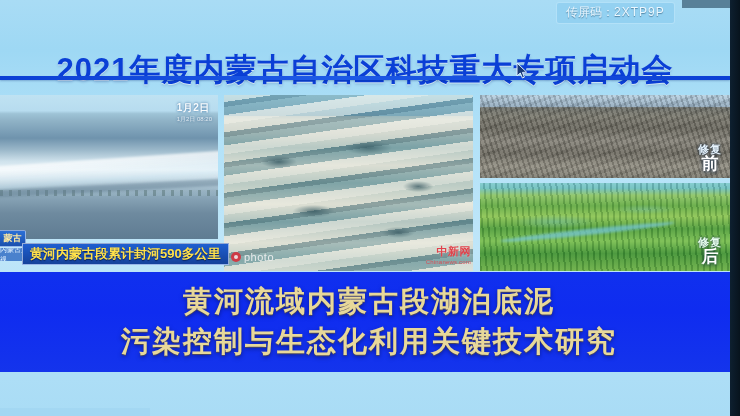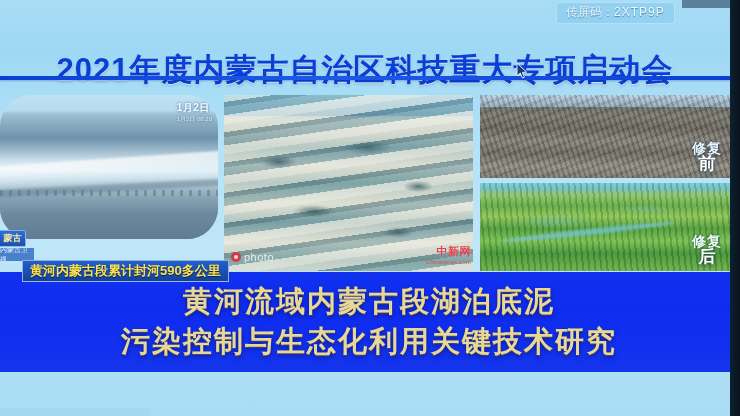--- a/index.html
+++ b/index.html
@@ -54,21 +54,20 @@
   }
 
   
   .strip { position:absolute; top:95px; left:0; width:730px; height:176px; }
   .panel { position:absolute; overflow:hidden; background:#4a7fa8; }
 
   
   .p1 { left:0; top:0; width:218px; height:144px;
     background:
       linear-gradient(180deg,#bfe2f2 0%, #b7dcef 11%, #9ec3d6 13%, #8fb2c6 18%, #6f93ad 30%, #9ab7c9 38%, #cfe2ec 46%, #e7f2f7 52%, #c9dde8 58%, #9cb6c6 66%, #7e9bb0 78%, #6d8aa0 100%);
-    border-radius: 31px;
   }
   .p1::before {
     content:""; position:absolute; left:-10%; top:44%; width:130%; height:16%;
     background:linear-gradient(180deg,rgba(255,255,255,.75),rgba(200,230,245,.25));
     transform:rotate(-4deg); filter:blur(1px);
   }
   .p1::after {
     content:""; position:absolute; left:-5%; top:62%; width:120%; height:5%;
     background:rgba(90,120,140,.45); transform:rotate(-3deg); filter:blur(1.2px);
   }
@@ -107,21 +106,21 @@
     display:flex; align-items:center; justify-content:center;
     overflow:hidden; z-index:22;
   }
 
   
   .caption {
     position:absolute; left:22px; top:243px; height:22px;
     padding:0 7px;
     background:linear-gradient(180deg,#1f5fd0,#15429b);
     border:1px solid rgba(255,255,255,.55);
-    display:flex; align-items:center; z-index:25;margin-top:17px;
+    display:flex; align-items:center; z-index:25;
   }
   .caption span {
     color:#ffe14a; font-size:13px; font-weight:bold; white-space:nowrap;
     text-shadow:0 1px 1px rgba(0,20,70,.8);
   }
 
   
   .p2 { left:224px; top:0; width:249px; height:176px;
     background:
       linear-gradient(180deg,#9dd2ea 0%, #a7d3e6 5%, #8fb5c8 8%, #cfd8d4 14%, #b9c4bf 22%, #7fa5a8 30%, #c8cfc6 40%, #86a8a8 50%, #cdd2c7 62%, #7ba0a3 72%, #d2d6cb 84%, #8fb0ae 94%, #aabfb8 100%);
@@ -198,21 +197,21 @@
     position:absolute; left:8%; top:52%; width:70%; height:6px;
     background:rgba(120,200,220,.7); border-radius:50%;
     transform:rotate(-6deg); filter:blur(1px);
   }
 
   .panel-tag {
     position:absolute; right:8px; bottom:6px; z-index:20;
     text-align:center; line-height:1.0;
   }
   .panel-tag .small {
-    display:block; font-size:14px; color:#eaf6ff; font-weight:bold;
+    display:block; font-size:11px; color:#eaf6ff; font-weight:bold;
     text-shadow:0 0 3px rgba(0,30,60,.9); letter-spacing:1px;
   }
   .panel-tag .big {
     display:block; font-size:17px; color:#ffffff; font-weight:bold;
     text-shadow:0 1px 4px rgba(0,30,60,.95);
   }
   .p4 .panel-tag .small { color:#eafff0; }
 
   .wm-cnn {
     position:absolute; right:6px; bottom:6px; z-index:20; text-align:right;

